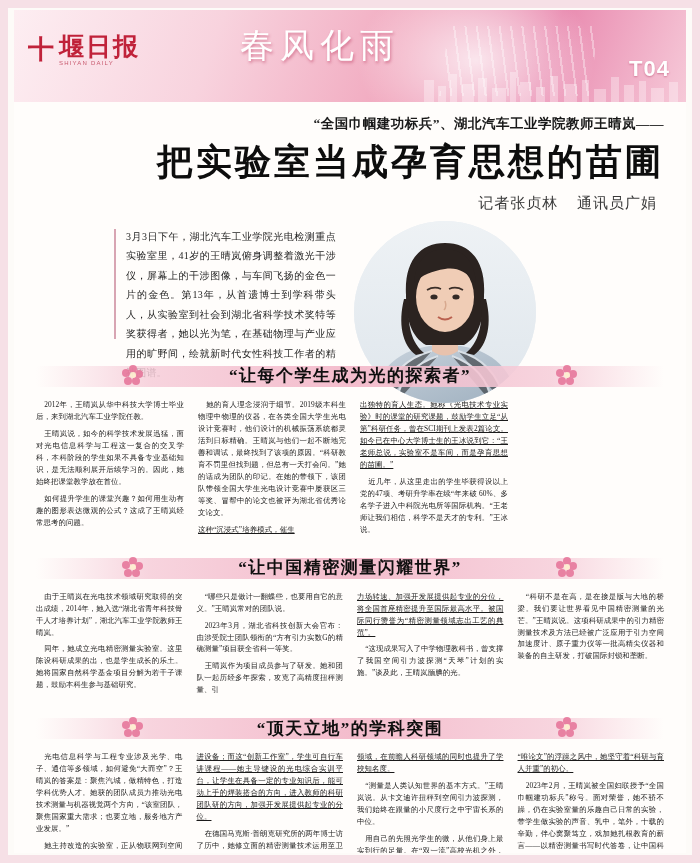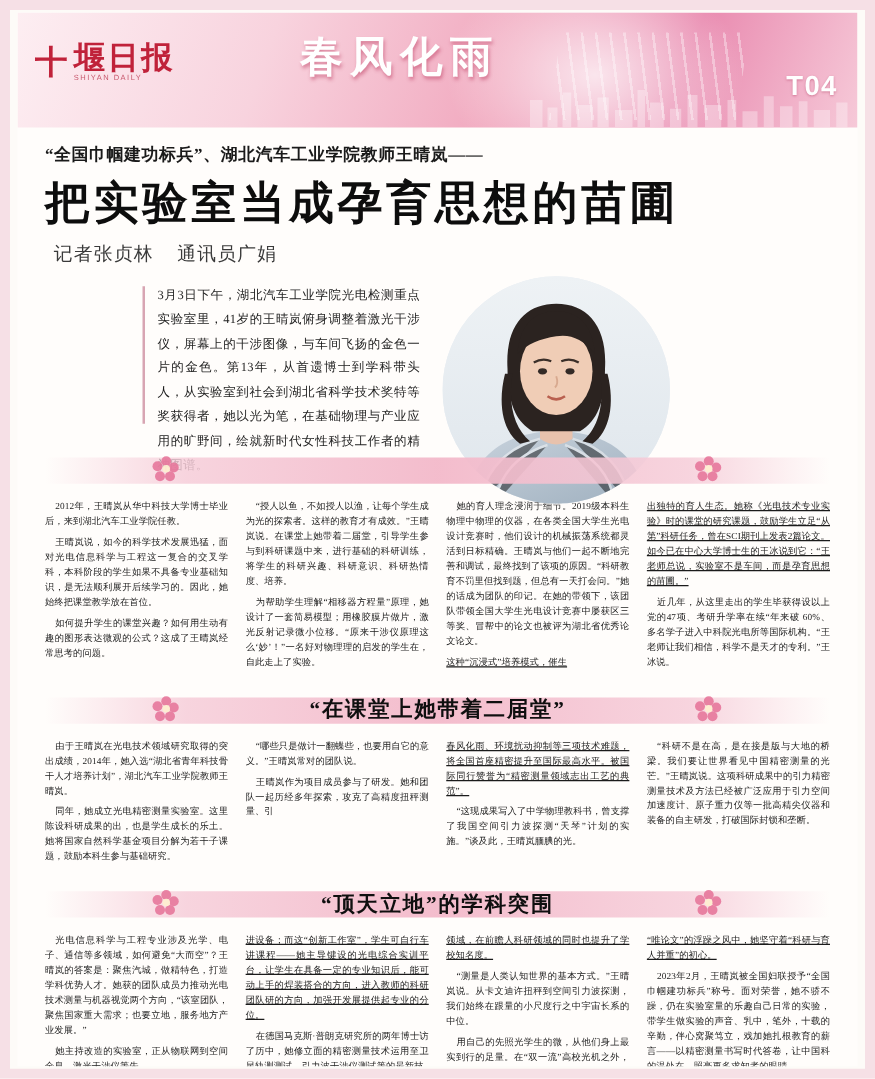--- a/index.html
+++ b/index.html
@@ -96,21 +96,21 @@
   .logo-text .en {
     font-size: 6px;
     color: #c8596e;
     letter-spacing: 1.2px;
     font-family: "Liberation Sans", sans-serif;
   }
   .mh-title {
     position: absolute;
     left: 226px; top: 13px;
     font-size: 34px;
-    font-weight: bold;
+    font-weight: normal;
     color: #ffffff;
     letter-spacing: 6px;
     text-shadow: 1px 2px 3px rgba(180,40,80,.45);
     font-family: "Liberation Serif", serif;
   }
   .mh-sub {
     position: absolute;
     left: 186px; top: 60px;
     font-size: 11.5px;
     color: #b81f3c;
@@ -126,21 +126,21 @@
     font-weight: bold;
     color: #ffffff;
     letter-spacing: 1px;
     font-family: "Liberation Sans", sans-serif;
     text-shadow: 0 1px 2px rgba(160,30,70,.4);
   }
 
   
   .headline-wrap {
     padding: 12px 22px 4px 22px;
-    text-align: left;
+    text-align: right;
   }
   .kicker {
     font-size: 13.5px;
     font-weight: bold;
     color: #1a1a1a;
     letter-spacing: .5px;
     line-height: 1.5;
   }
   .headline {
     margin-top: 7px;
@@ -359,31 +359,28 @@
       <svg class="flower r" viewBox="0 0 26 26">
         <g fill="#e7789c">
             <circle cx="13" cy="6" r="4"></circle>
             <circle cx="19" cy="11" r="4"></circle>
             <circle cx="16" cy="18" r="4"></circle>
             <circle cx="8" cy="18" r="4"></circle>
             <circle cx="6" cy="10" r="4"></circle>
             <circle cx="13" cy="12" r="3" fill="#fff0d0"></circle>
           </g>
       </svg>
+      <div class="txt">“让每个学生成为光的探索者”</div>
     </div>
 
     <div class="cols four">
       <div class="col">
         <p>2012年，王晴岚从华中科技大学博士毕业后，来到湖北汽车工业学院任教。</p>
         <p>王晴岚说，如今的科学技术发展迅猛，面对光电信息科学与工程这一复合的交叉学科，本科阶段的学生如果不具备专业基础知识，是无法顺利展开后续学习的。因此，她始终把课堂教学放在首位。</p>
         <p>如何提升学生的课堂兴趣？如何用生动有趣的图形表达微观的公式？这成了王晴岚经常思考的问题。</p>
-      </div>
-      <div class="col">
-        <p>“授人以鱼，不如授人以渔，让每个学生成为光的探索者。这样的教育才有成效。”王晴岚说。在课堂上她带着二届堂，引导学生参与到科研课题中来，进行基础的科研训练，将学生的科研兴趣、科研意识、科研热情度、培养。</p>
-        <p>为帮助学生理解“相移器方程量”原理，她设计了一套简易模型；用橡胶膜片做片，激光反射记录微小位移。“原来干涉仪原理这么‘妙’！”一名好对物理理的启发的学生在，自此走上了实验。</p>
       </div>
       <div class="col">
         <p>她的育人理念浸润于细节。2019级本科生物理中物理的仪器，在各类全国大学生光电设计竞赛时，他们设计的机械振荡系统都灵活到日标精确。王晴岚与他们一起不断地完善和调试，最终找到了该项的原因。“科研教育不罚里但找到题，但总有一天打会问。”她的话成为团队的印记。在她的带领下，该团队带领全国大学生光电设计竞赛中屡获区三等奖、冒帮中的论文也被评为湖北省优秀论文论文。</p>
         <p class="noind">这种“沉浸式”培养模式，催生</p>
       </div>
       <div class="col">
         <p class="noind">出独特的育人生态。她称《光电技术专业实验》时的课堂的研究课题，鼓励学生立足“从第”科研任务，曾在SCI期刊上发表2篇论文。如今已在中心大学博士生的王冰说到它：“王老师总说，实验室不是车间，而是孕育思想的苗圃。”</p>
         <p>近几年，从这里走出的学生毕获得设以上党的47项、考研升学率在续“年来破 60%、多名学子进入中科院光电所等国际机构。“王老师让我们相信，科学不是天才的专利。”王冰说。</p>
       </div>
     </div>
@@ -404,34 +401,35 @@
       <svg class="flower r" viewBox="0 0 26 26">
         <g fill="#e7789c">
             <circle cx="13" cy="6" r="4"></circle>
             <circle cx="19" cy="11" r="4"></circle>
             <circle cx="16" cy="18" r="4"></circle>
             <circle cx="8" cy="18" r="4"></circle>
             <circle cx="6" cy="10" r="4"></circle>
             <circle cx="13" cy="12" r="3" fill="#fff0d0"></circle>
           </g>
       </svg>
-      <div class="txt">“在课堂上她带着二届堂”</div>
+      <div class="txt">“让中国精密测量闪耀世界”</div>
     </div>
 
     <div class="cols four">
       <div class="col">
         <p>由于王晴岚在光电技术领域研究取得的突出成绩，2014年，她入选“湖北省青年科技骨干人才培养计划”，湖北汽车工业学院教师王晴岚。</p>
         <p>同年，她成立光电精密测量实验室。这里陈设科研成果的出，也是学生成长的乐土。她将国家自然科学基金项目分解为若干子课题，鼓励本科生参与基础研究。</p>
       </div>
       <div class="col">
         <p>“哪些只是做计一翻蝶些，也要用自它的意义。”王晴岚常对的团队说。</p>
+        <p>2023年3月，湖北省科技创新大会官布：由涉受院士团队领衔的“方有引力实数G的精确测量”项目获全省科一等奖。</p>
         <p>王晴岚作为项目成员参与了研发。她和团队一起历经多年探索，攻克了高精度扭秤测量、引</p>
       </div>
       <div class="col">
-        <p class="noind">春风化雨、环境扰动抑制等三项技术难题，将全国首座精密提升至国际最高水平。被国际同行赞誉为“精密测量领域志出工艺的典范”。</p>
+        <p class="noind">力场转速、加强开发展提供起专业的分位，将全国首座精密提升至国际最高水平。被国际同行赞誉为“精密测量领域志出工艺的典范”。</p>
         <p>“这现成果写入了中学物理教科书，曾支撑了我国空间引力波探测“天琴”计划的实施。”谈及此，王晴岚腼腆的光。</p>
       </div>
       <div class="col">
         <p>“科研不是在高，是在接是版与大地的桥梁。我们要让世界看见中国精密测量的光芒。”王晴岚说。这项科研成果中的引力精密测量技术及方法已经被广泛应用于引力空间加速度计、原子重力仪等一批高精尖仪器和装备的自主研发，打破国际封锁和垄断。</p>
       </div>
     </div>
 
     <div class="block-gap"></div>
     <div class="sec-head">
       <div class="band"></div>

